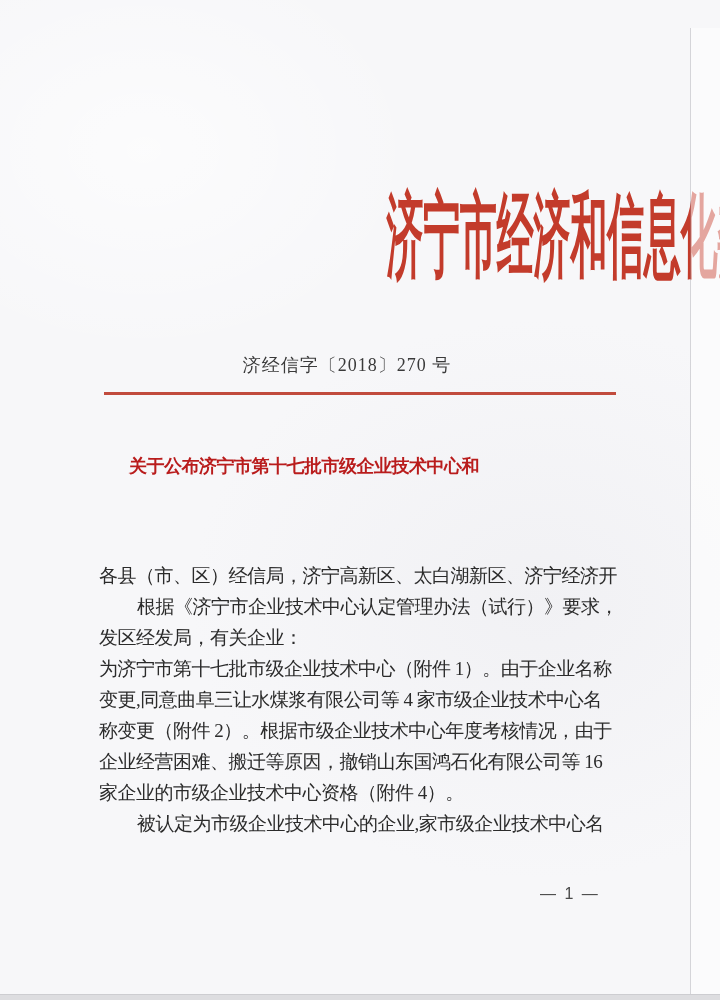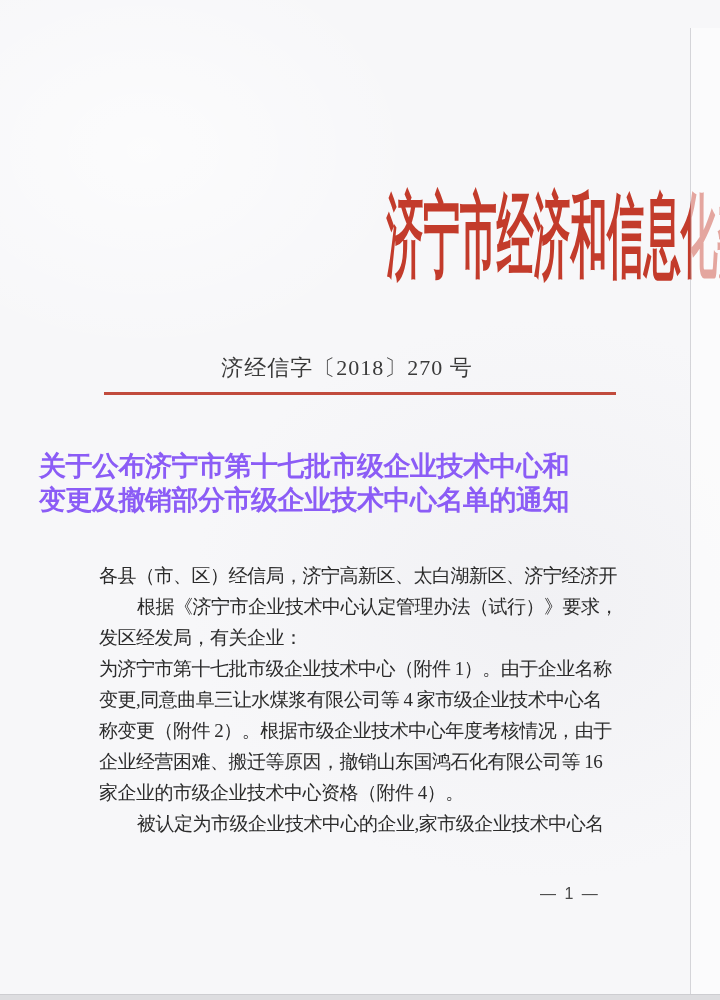--- a/index.html
+++ b/index.html
@@ -43,43 +43,43 @@
     transform: scaleX(0.40);
     transform-origin: center top;
     letter-spacing: 0;
   }
   .doc-number {
     position: absolute;
     top: 353px;
     left: 0;
     width: 694px;
     text-align: center;
-    font-size: 22px;
+    font-size: 18px;
     letter-spacing: 1px;
     color: #3a3a3a;
   }
   .red-line {
     position: absolute;
     top: 392px;
     left: 104px;
     width: 512px;
     height: 3px;
     background: #c14b3d;
   }
   .doc-title {
     position: absolute;
     top: 449px;
     left: 0;
     width: 608px;
     text-align: center;
     font-weight: bold;
-    font-size: 27px;
+    font-size: 18px;
     line-height: 34px;
     letter-spacing: -0.5px;
-    color: #8b5cf6;
+    color: #b91c1c;
     white-space: nowrap;
   }
   .body-text {
     position: absolute;
     top: 560px;
     left: 99px;
     width: 522px;
     font-size: 19px;
     letter-spacing: -0.5px;
     color: #2b2b2b;
@@ -135,21 +135,20 @@
   <div class="red-header">
     <span class="red-header-text">济宁市经济和信息化委员会文件</span>
   </div>
 
   <div class="doc-number">济经信字〔2018〕270 号</div>
 
   <div class="red-line"></div>
 
   <div class="doc-title">
     <div>关于公布济宁市第十七批市级企业技术中心和</div>
-    <div>变更及撤销部分市级企业技术中心名单的通知</div>
   </div>
 
   <div class="body-text">
     <div class="line">各县（市、区）经信局，济宁高新区、太白湖新区、济宁经济开</div>
     <div class="line indent">根据《济宁市企业技术中心认定管理办法（试行）》要求，</div>
     <div class="line">发区经发局，有关企业：</div>
     <div class="line">为济宁市第十七批市级企业技术中心（附件 1）。由于企业名称</div>
     <div class="line">变更,同意曲阜三让水煤浆有限公司等 4 家市级企业技术中心名</div>
     <div class="line">称变更（附件 2）。根据市级企业技术中心年度考核情况，由于</div>
     <div class="line">企业经营困难、搬迁等原因，撤销山东国鸿石化有限公司等 16</div>

